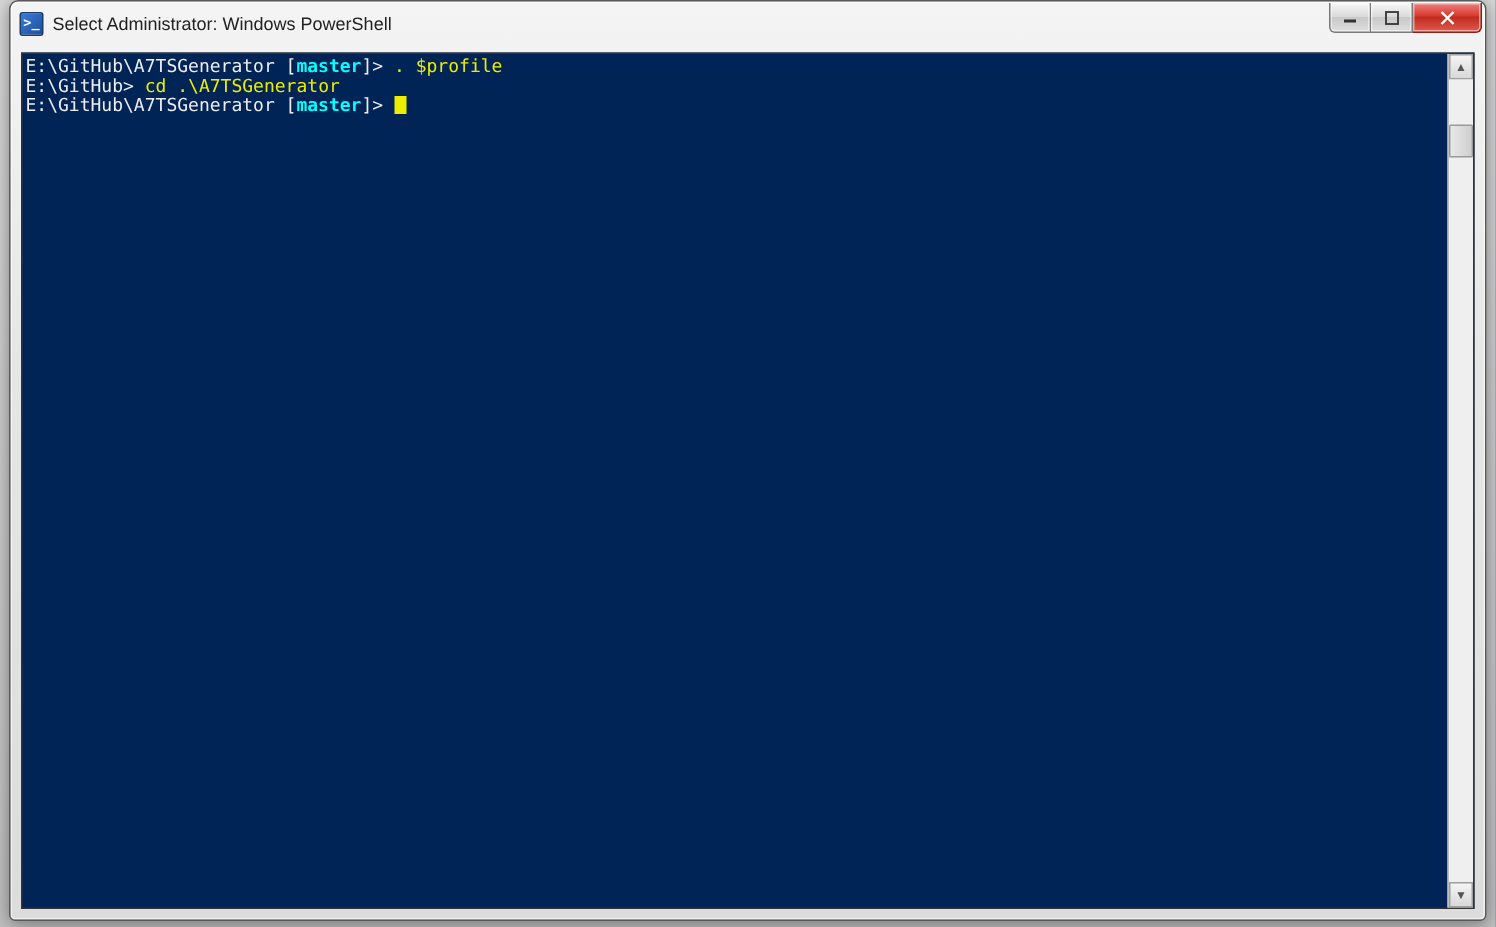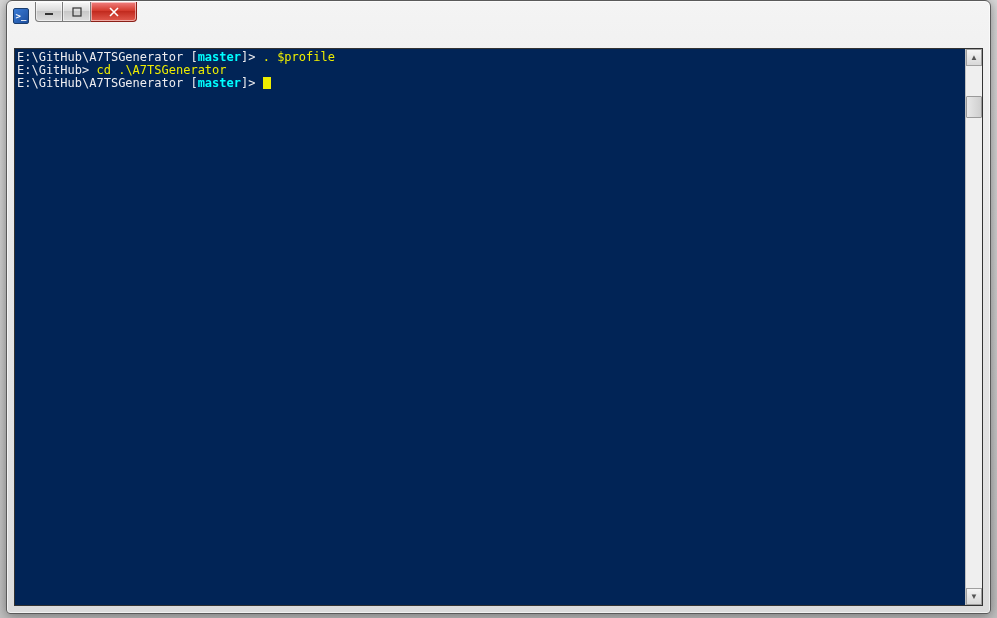--- a/index.html
+++ b/index.html
@@ -79,21 +79,21 @@
     border-radius: 0 0 4px 0;
     background: linear-gradient(to bottom, #f08080 0%, #d43b2e 45%, #c22b1f 50%, #e25a4e 100%);
     border-color: #8a2018;
     color: #fff;
   }
   .win-btn svg { width: 10px; height: 10px; }
   .close svg { width: 12px; height: 10px; }
 
   .client {
     flex: 1;
-    margin: 17px 7px 7px 7px;
+    margin: 4px 7px 7px 7px;
     background: #012456;
     border: 1px solid #333;
     position: relative;
     display: flex;
   }
   .console {
     flex: 1;
     padding: 2px 2px;
     font-family: "Lucida Console", Consolas, monospace;
     font-size: 12px;
@@ -143,20 +143,21 @@
     border: 1px solid #9a9a9a;
     border-radius: 1px;
   }
 </style>
 </head>
 <body>
 
 <div class="window">
   <div class="titlebar">
     <div class="app-icon">&gt;_</div>
+    <div class="title-text">Select Administrator: Windows PowerShell</div>
     <div class="window-controls">
       <div class="win-btn min">
         <svg viewBox="0 0 10 10">
             <rect x="1" y="6" width="8" height="2" fill="#333"></rect>
           </svg>
       </div>
       <div class="win-btn max">
         <svg viewBox="0 0 10 10">
             <rect x="1" y="1" width="8" height="8" fill="none" stroke="#333" stroke-width="1.2"></rect>
           </svg>

